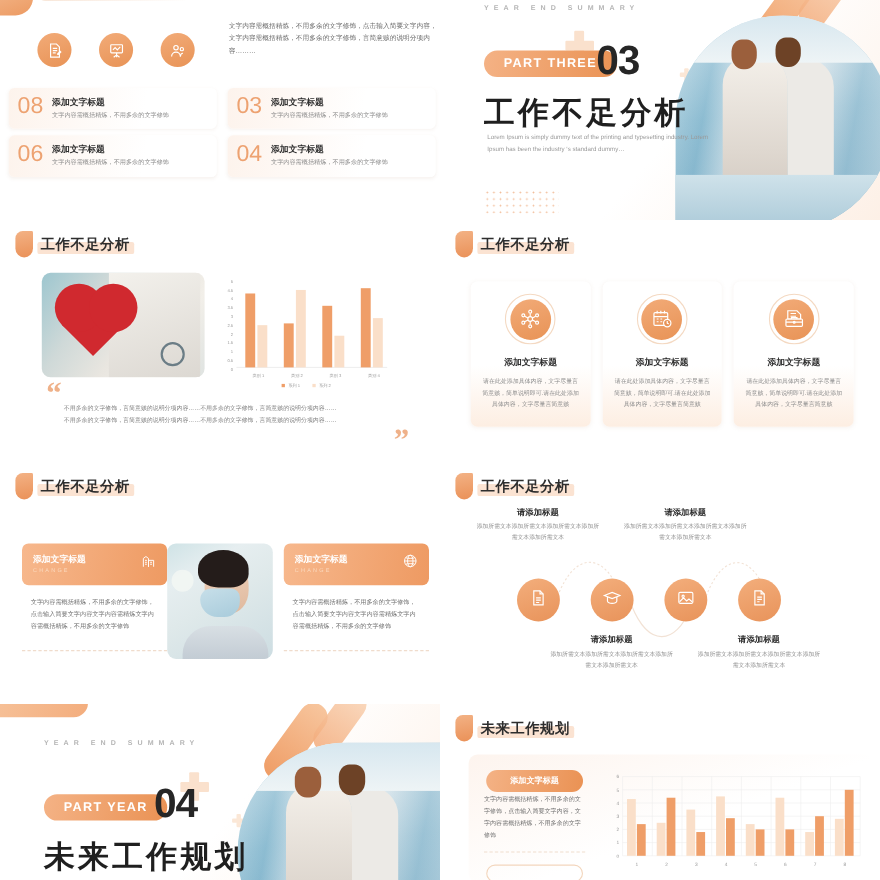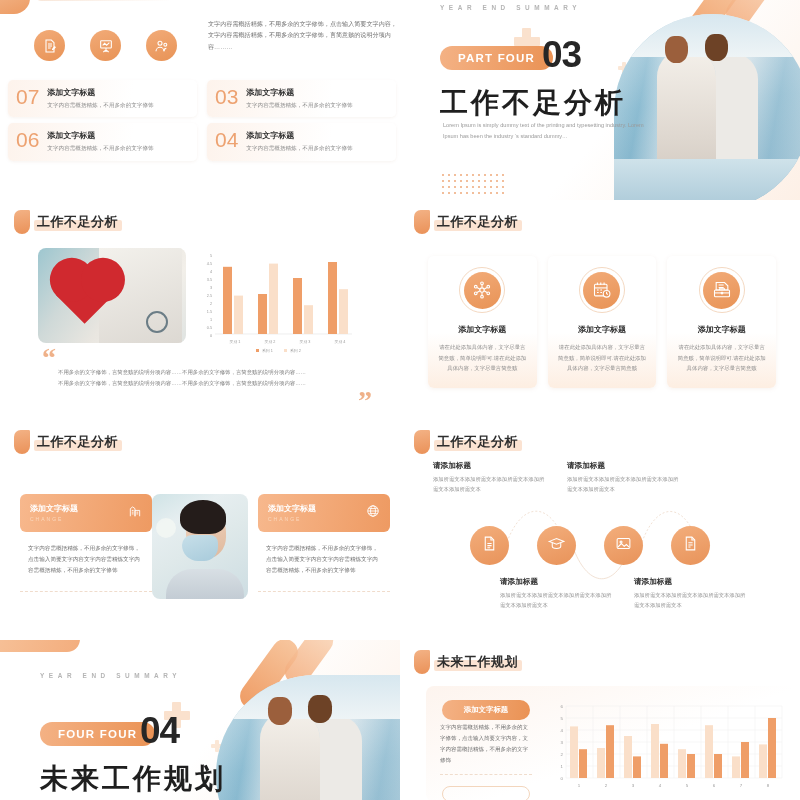--- a/index.html
+++ b/index.html
@@ -206,21 +206,21 @@
     background:#f4f7f4; border-radius:50%; opacity:.8; }
 
   
   .flow { position: absolute; left: 52px; top: 44px; width: 300px; height: 160px; }
   .fl-circ {
     position: absolute; width: 39px; height: 39px; border-radius: 50%;
     background: linear-gradient(160deg,#f3ae7c,#e8935a);
     display:flex; align-items:center; justify-content:center;
   }
   .fl-circ svg { width: 17px; height: 17px; }
-  .fl-txt { position: absolute; width: 112px; text-align: left; }
+  .fl-txt { position: absolute; width: 112px; text-align: center; }
   .fl-tt { font-size: 7.6px; font-weight: 700; color: #2f2f2f; margin-bottom: 4px; }
   .fl-dd { font-size: 5.3px; line-height: 1.8; color: #8d8d8d; }
 
   
   .p7bar { position:absolute; left:-16px; top:-14px; width:96px; height:26px;
     background: linear-gradient(110deg,#f7c49c,#f3ad7d); border-radius: 0 14px 14px 0; }
 
   
   .s8-panel { position: absolute; left: 26px; top: 46px; width: 368px; height: 116px;
     background: linear-gradient(160deg,#fdf4ee,#ffffff 55%); border-radius: 8px; }
@@ -267,21 +267,21 @@
           <circle cx="17" cy="10" r="2.2"></circle>
             <path d="M15 20c0-2.5 1.4-4.4 3.5-4.4"></path>
         </svg>
       </div>
     </div>
 
     <div class="s1-lead">文字内容需概括精炼，不用多余的文字修饰，点击输入简要文字内容，文字内容需概括精炼，不用多余的文字修饰，言简意赅的说明分项内容………</div>
 
     <div class="s1-cards">
       <div class="numcard">
-        <div class="num">07</div>
+        <div class="num">08</div>
         <div>
             <div class="tt">添加文字标题</div>
              <div class="dd">文字内容需概括精炼，不用多余的文字修饰</div>
           </div>
       </div>
       <div class="numcard">
         <div class="num">03</div>
         <div>
             <div class="tt">添加文字标题</div>
              <div class="dd">文字内容需概括精炼，不用多余的文字修饰</div>
@@ -311,21 +311,21 @@
     <div class="cross-l" style="left:122px;top:28px;"></div>
     <div class="cross-s" style="left:222px;top:62px;"></div>
 
     <div class="photo-drop">
       <div class="ph-corridor">
           <div class="ph-ceil"></div>
           <div class="ph-floor"></div>
         </div>
     </div>
 
-    <div class="pill">PART FOUR</div>
+    <div class="pill">PART THREE</div>
     <div class="bignum">03</div>
     <div class="cover-h1">工作不足分析</div>
     <div class="cover-sub">Lorem Ipsum is simply dummy text of the printing and typesetting industry. Lorem Ipsum has been the industry ‘s standard dummy…</div>
     <div class="dots"></div>
   </div>
 
   <div class="slide">
     <div class="sec-head">
       <div class="sec-drop"></div>
       <div class="sec-title-wrap">
@@ -572,21 +572,21 @@
     <div class="blob2" style="right:78px;top:-16px;height:64px;"></div>
     <div class="cross-l" style="left:172px;top:62px;"></div>
     <div class="cross-s" style="left:215px;top:100px;"></div>
 
     <div class="photo-drop four">
       <div class="ph-corridor">
           <div class="ph-ceil"></div>
         </div>
     </div>
 
-    <div class="pill" style="top:82px;">FOUR FOUR</div>
+    <div class="pill" style="top:82px;">PART YEAR</div>
     <div class="bignum" style="top:70px;left:140px;">04</div>
     <div class="cover-h1" style="top:120px;">未来工作规划</div>
   </div>
 
   <div class="slide">
     <div class="sec-head">
       <div class="sec-drop"></div>
       <div class="sec-title-wrap">
           <div class="sec-title-bg"></div>
         <div class="sec-title">未来工作规划</div>

